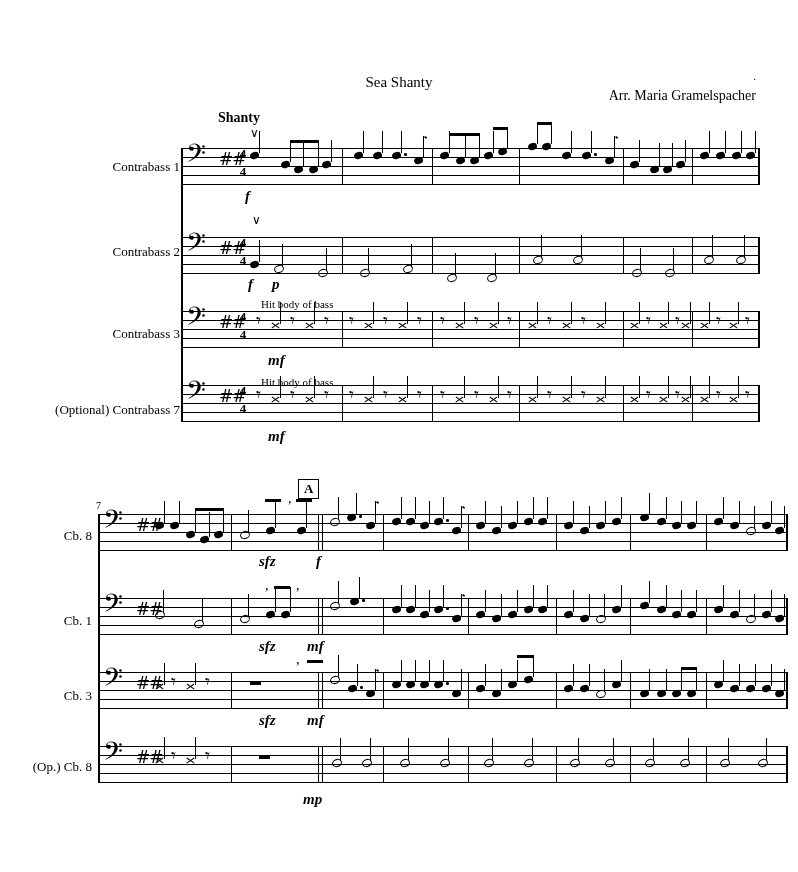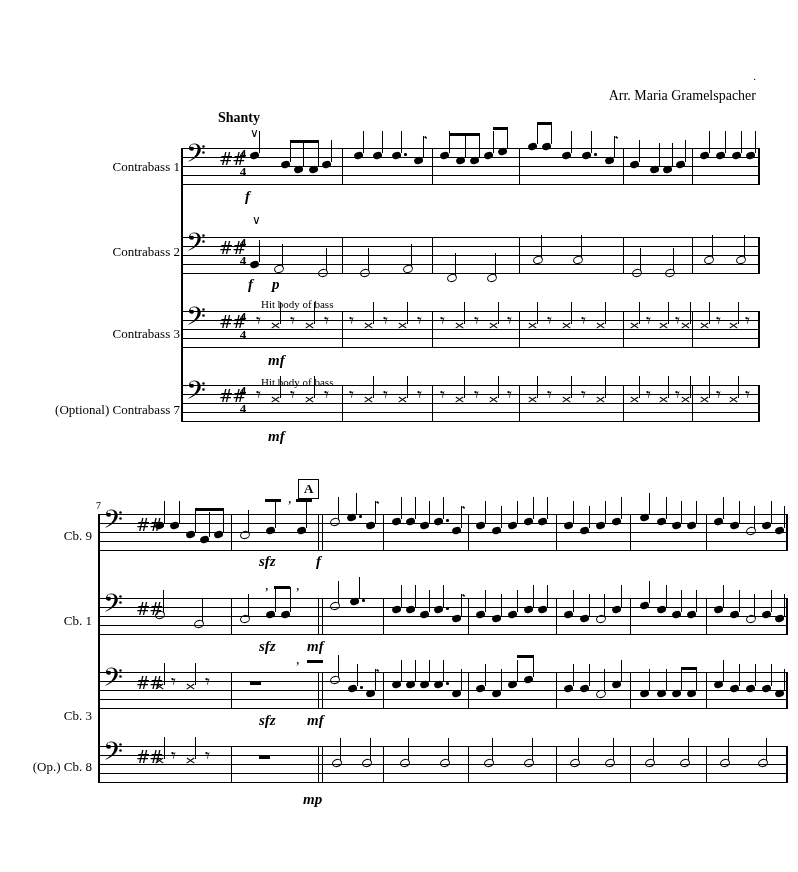--- a/index.html
+++ b/index.html
@@ -216,20 +216,21 @@
     font-size: 15px;
     font-family: "DejaVu Sans", sans-serif;
     line-height: 1;
   }
 </style>
 </head>
 <body>
 
 <div class="sheet">
 
+  <div class="subtitle">Sea Shanty</div>
   <div class="dot-mark">.</div>
   <div class="arranger">Arr. Maria Gramelspacher</div>
 
   <div class="tempo" style="left:218px; top:110px;">Shanty</div>
 
   <div class="inst-label" style="left:60px; top:159px; width:120px;">Contrabass 1</div>
   <div class="inst-label" style="left:60px; top:244px; width:120px;">Contrabass 2</div>
   <div class="inst-label" style="left:60px; top:326px; width:120px;">Contrabass 3</div>
   <div class="inst-label" style="left:10px; top:402px; width:170px;">(Optional) Contrabass 7</div>
 
@@ -510,23 +511,23 @@
   <div class="nh x" style="left:700px; top:396px;"></div>
   <div class="stem" style="left:709px; top:376px; height:22px;"></div>
   <div class="rest" style="left:716px; top:385px;">𝄾</div>
   <div class="nh x" style="left:729px; top:396px;"></div>
   <div class="stem" style="left:738px; top:376px; height:22px;"></div>
   <div class="rest" style="left:745px; top:385px;">𝄾</div>
 
   <div class="measnum" style="left:96px; top:500px;">7</div>
   <div class="rehearsal" style="left:298px; top:479px;">A</div>
 
-  <div class="inst-label" style="left:10px; top:528px; width:82px;">Cb. 9</div>
+  <div class="inst-label" style="left:10px; top:528px; width:82px;">Cb. 8</div>
   <div class="inst-label" style="left:10px; top:613px; width:82px;">Cb. 1</div>
-  <div class="inst-label" style="left:10px; top:708px; width:82px;">Cb. 3</div>
+  <div class="inst-label" style="left:10px; top:688px; width:82px;">Cb. 3</div>
   <div class="inst-label" style="left:2px; top:759px; width:90px;">(Op.) Cb. 8</div>
 
   <div class="sysbar" style="left:98px; top:514px; width:1.6px; height:269px;"></div>
   <div class="sysbar" style="left:786px; top:514px; width:1.6px; height:37px;"></div>
   <div class="sysbar" style="left:786px; top:598px; width:1.6px; height:37px;"></div>
   <div class="sysbar" style="left:786px; top:672px; width:1.6px; height:37px;"></div>
   <div class="sysbar" style="left:786px; top:746px; width:1.6px; height:37px;"></div>
 
   <div class="staff" style="left:98px; top:514px; width:688px;">
     <div class="line l0"></div>

